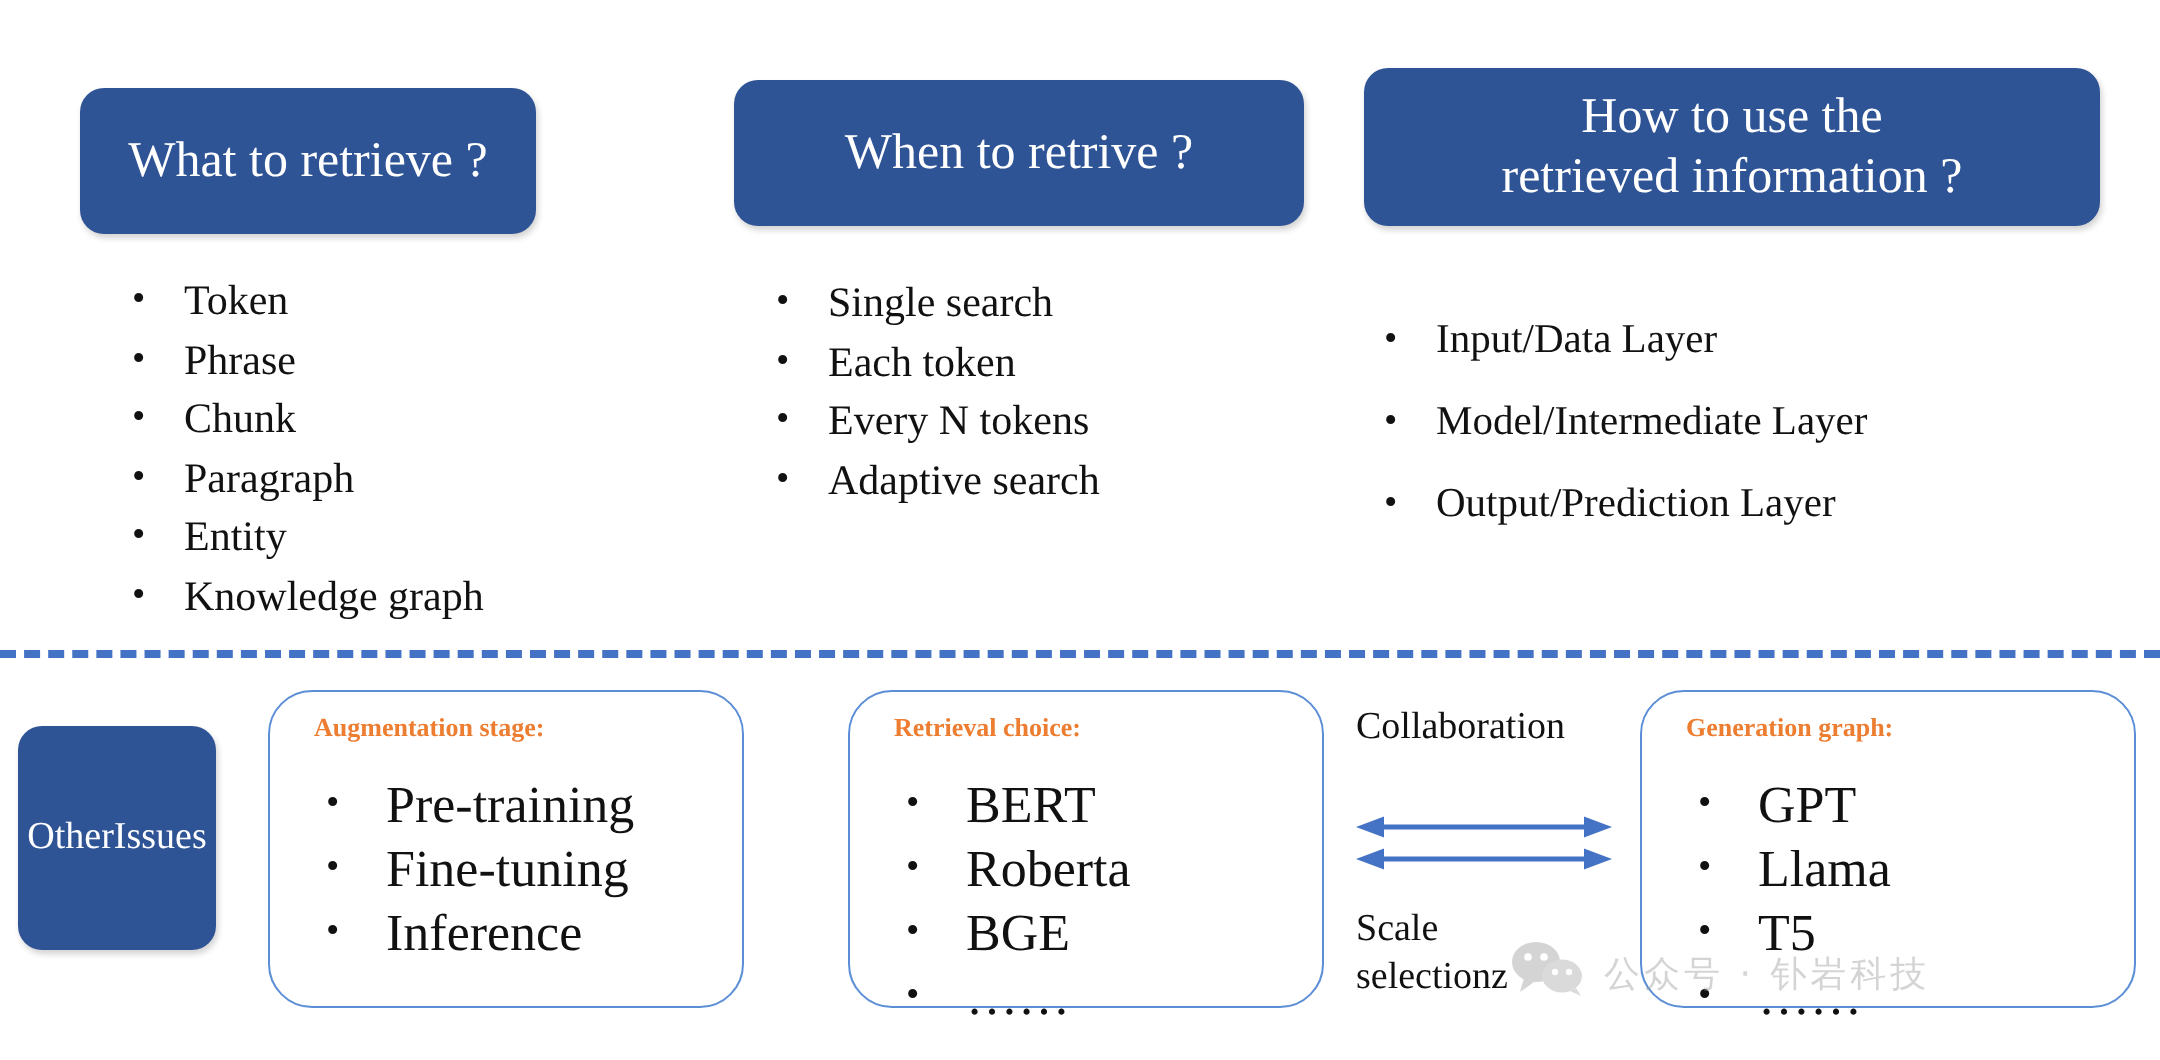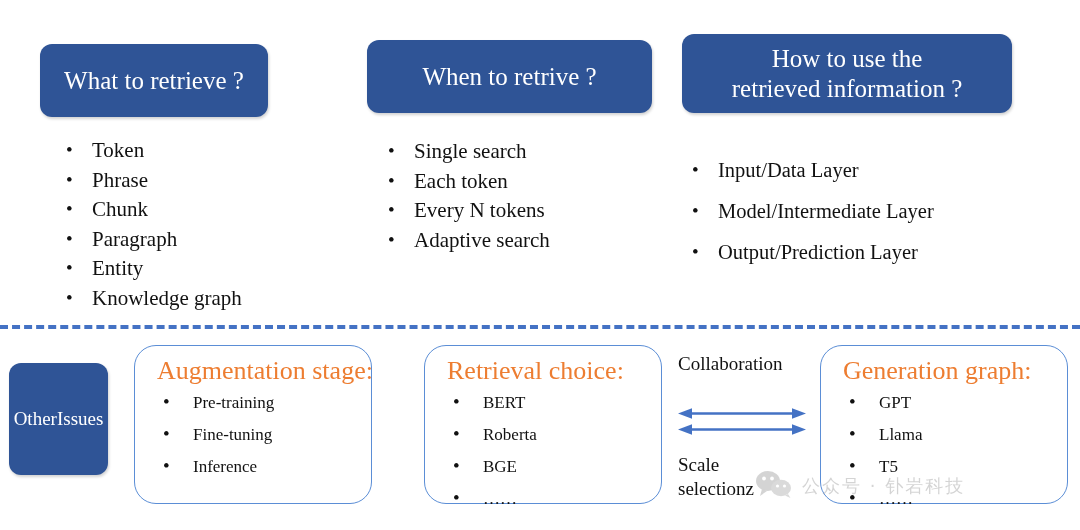--- a/index.html
+++ b/index.html
@@ -29,21 +29,21 @@
     text-align: center;
     font-size: 25px;
     line-height: 1.18;
     font-family: "Liberation Serif", "DejaVu Serif", serif;
     box-shadow: 1px 2px 3px rgba(0,0,0,0.18);
     padding: 0 10px;
     box-sizing: border-box;
   }
   #hdr-1 { left: 40px;  top: 44px;  width: 228px; height: 73px; }
   #hdr-2 { left: 367px; top: 40px;  width: 285px; height: 73px; justify-content: center; }
-  #hdr-3 { left: 682px; top: 34px;  width: 330px; height: 79px; }
+  #hdr-3 { left: 682px; top: 34px;  width: 368px; height: 79px; }
 
   .hdr-line { display: block; }
 
   
   .top-list {
     position: absolute;
     list-style: none;
     margin: 0;
     padding: 0;
     font-size: 21px;
@@ -105,33 +105,33 @@
   }
   #card-aug { left: 134px; top: 345px; width: 238px; height: 159px; }
   #card-ret { left: 424px; top: 345px; width: 238px; height: 159px; }
   #card-gen { left: 820px; top: 345px; width: 248px; height: 159px; }
 
   .card-title {
     position: absolute;
     left: 22px;
     top: 10px;
     color: #ed7d31;
-    font-weight: normal;
-    font-size: 26px;
+    font-weight: bold;
+    font-size: 13px;
     white-space: nowrap;
     text-align: right;
   }
   .card-list {
     position: absolute;
     left: 22px;
     top: 41px;
     list-style: none;
     margin: 0;
     padding: 0;
-    font-size: 17px;
+    font-size: 26px;
     line-height: 32px;
     color: #111111;
   }
   .card-list li {
     position: relative;
     padding-left: 36px;
     white-space: nowrap;
   }
   .card-list li::before {
     content: "\2022";

